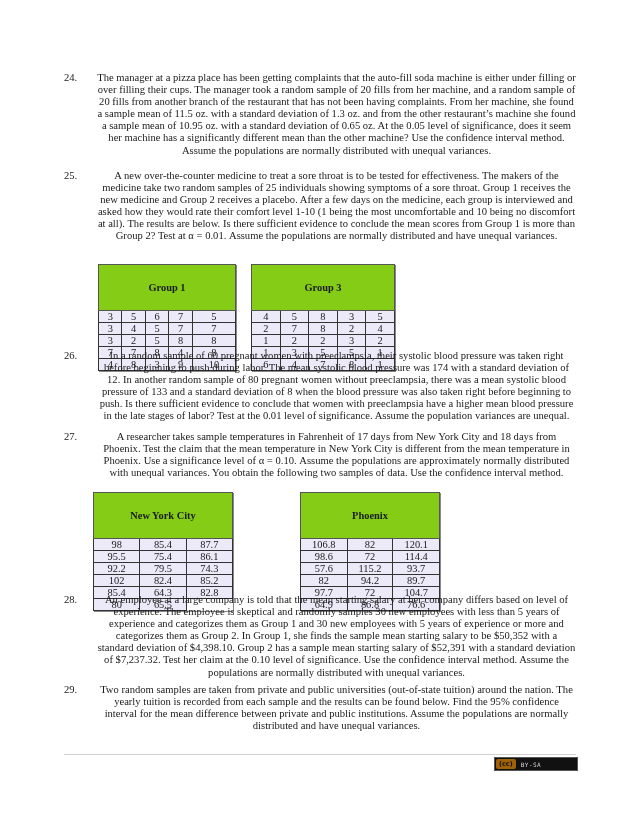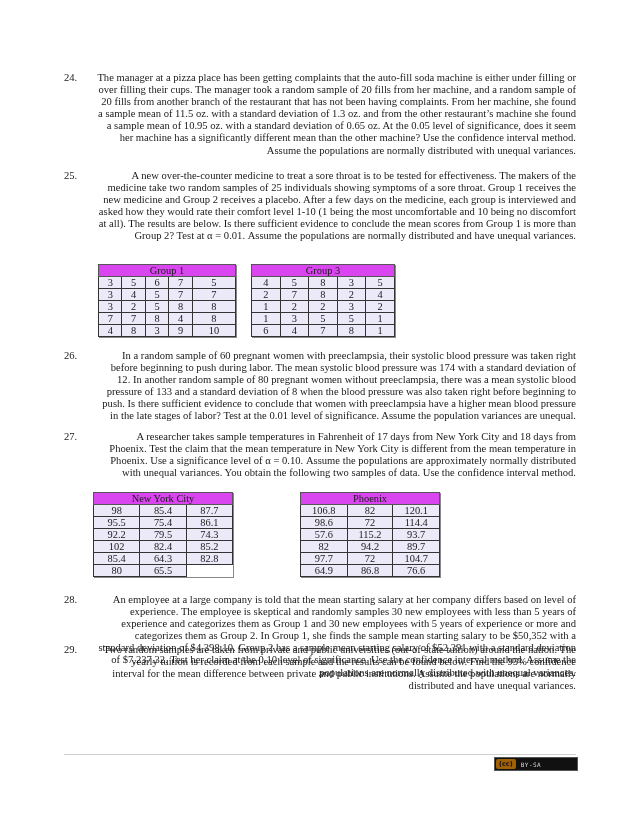--- a/index.html
+++ b/index.html
@@ -1,24 +1,24 @@
 <!DOCTYPE html>
 <html><head>
 <meta charset="utf-8">
 <style>
   html, body { margin: 0; padding: 0; background: #ffffff; }
   body { width: 630px; height: 815px; position: relative; overflow: hidden;
          font-family: "Liberation Serif", "DejaVu Serif", serif; color: #1a1a1a; }
   .page { position: absolute; left: 0; top: 0; width: 630px; height: 815px; }
   .problem { position: absolute; left: 64px; width: 512px; font-size: 10.6px; line-height: 12.1px; }
   .problem .num { position: absolute; left: 0; top: 0; width: 32px; }
-  .problem .txt { margin-left: 33px; text-align: right; }
+  .problem .txt { margin-left: 33px; text-align: center; }
   table.dt { position: absolute; border-collapse: collapse; font-size: 10.4px; line-height: 11px;
              box-shadow: 1px 1px 0 #888; }
-  table.dt th { background: #d946ef; font-weight: normal; border: 1px solid #555; padding: 0; height: 11px; }
+  table.dt th { background: #84cc16; font-weight: bold; border: 1px solid #555; padding: 17px; height: 11px; }
   table.dt td { background: #eceaf8; border: 1px solid #333; text-align: center; padding: 0; height: 11px; }
   table.dt td.empty { background: #ffffff; border: none; }
   .footer-line { position: absolute; left: 64px; top: 754px; width: 512px; height: 1px; background: #cfcfcf; }
   .footer-text { position: absolute; left: 64px; top: 758px; font-size: 8.4px; font-weight: bold; }
   .cc-badge { position: absolute; left: 494px; top: 757px; width: 82px; height: 12px; background: #111;
               border: 1px solid #555; display: flex; align-items: center; }
   .cc-badge .cc { background: #a16207; color: #111; font-family: "DejaVu Sans", sans-serif; font-size: 6.5px;
                   font-weight: bold; height: 10px; line-height: 10px; padding: 0 3px; margin-left: 1px; border-radius: 2px; }
   .cc-badge .lic { color: #ddd; font-family: "DejaVu Sans Mono", monospace; font-size: 6px; margin-left: 5px; letter-spacing: 0.5px; }
 </style>
@@ -215,21 +215,21 @@
           <td>76.6</td>
         </tr>
       </tbody>
   </table>
 
   <div class="problem" style="top:594px;">
     <div class="num">28.</div>
     <div class="txt">An employee at a large company is told that the mean starting salary at her company differs based on level of experience. The employee is skeptical and randomly samples 30 new employees with less than 5 years of experience and categorizes them as Group 1 and 30 new employees with 5 years of experience or more and categorizes them as Group 2. In Group 1, she finds the sample mean starting salary to be $50,352 with a standard deviation of $4,398.10. Group 2 has a sample mean starting salary of $52,391 with a standard deviation of $7,237.32. Test her claim at the 0.10 level of significance. Use the confidence interval method. Assume the populations are normally distributed with unequal variances.</div>
   </div>
 
-  <div class="problem" style="top:644px;">
+  <div class="problem" style="top:684px;">
     <div class="num">29.</div>
     <div class="txt">Two random samples are taken from private and public universities (out-of-state tuition) around the nation. The yearly tuition is recorded from each sample and the results can be found below. Find the 95% confidence interval for the mean difference between private and public institutions. Assume the populations are normally distributed and have unequal variances.</div>
   </div>
 
   <div class="footer-line"></div>
   <div class="cc-badge">
     <span class="cc">(cc)</span>
     <span class="lic">BY-SA</span>
   </div>
 </div>

